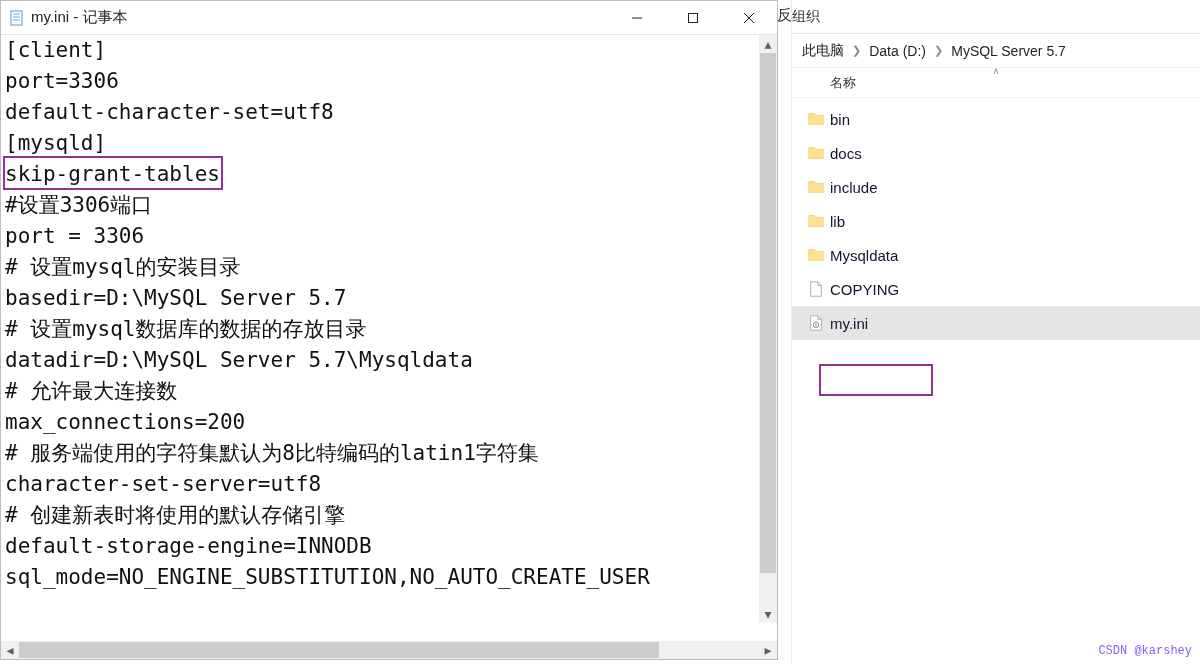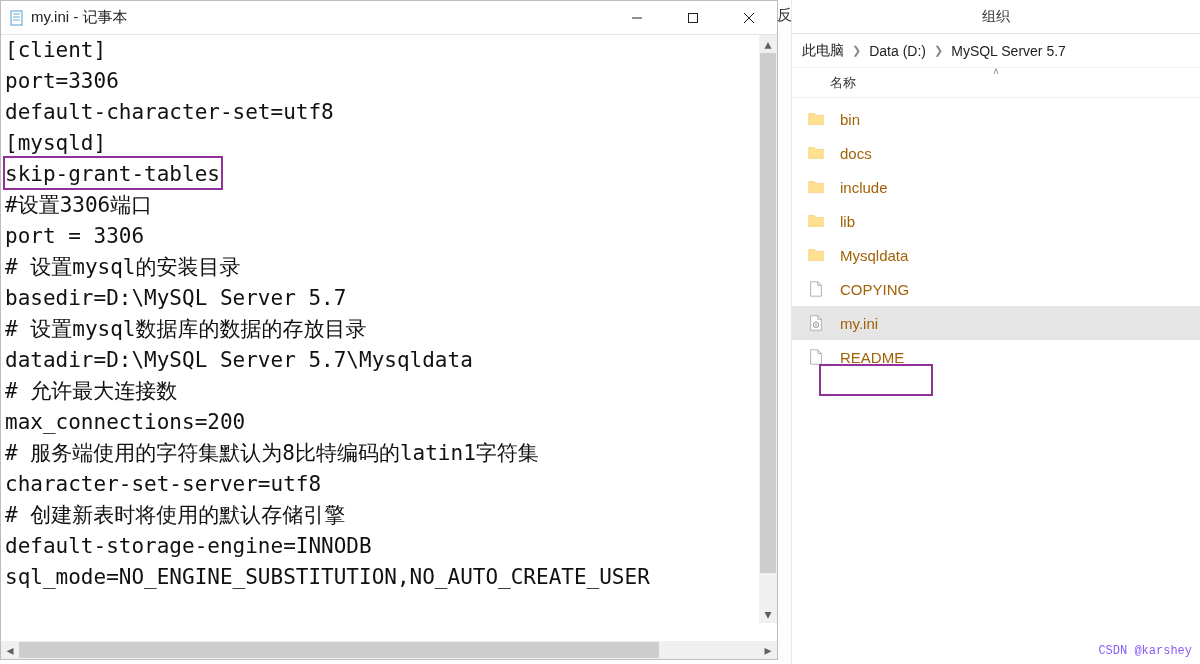--- a/index.html
+++ b/index.html
@@ -23,28 +23,28 @@
   .vscroll { position: absolute; right: 0; top: 0; bottom: 18px; width: 18px; background: #f0f0f0; }
   .vscroll-thumb { position: absolute; left: 1px; right: 1px; top: 18px; height: 520px; background: #cdcdcd; }
   .vscroll-arrow { position: absolute; left: 0; right: 0; height: 18px; display:flex; align-items:center; justify-content:center; color:#606060;}
   .hscroll { height: 18px; background: #f0f0f0; position: relative; }
   .hscroll-thumb { position: absolute; top: 1px; bottom: 1px; left: 18px; width: 640px; background: #cdcdcd; }
   .hscroll-arrow { position: absolute; top:0; bottom:0; width:18px; display:flex; align-items:center; justify-content:center; color:#606060;}
   
   .sliver { width: 14px; background: #fdfdfd; border-right: 1px solid #e9e9e9; display:flex; flex-direction:column; align-items:center; padding-top:6px; color:#333;}
   .sliver span { font-size:15px; }
   .explorer { flex: 1; background: #fff; display: flex; flex-direction: column; }
-  .ex-top { height: 34px; border-bottom: 1px solid #e5e5e5; display:flex; align-items:center; justify-content:center; font-size:14px; color:#333;}
+  .ex-top { height: 34px; border-bottom: 1px solid #e5e5e5; display:flex; align-items:center; justify-content:flex-start; font-size:14px; color:#333;}
   .breadcrumbs { height: 34px; display: flex; align-items: center; padding-left: 8px; font-size: 14px; color: #222; border-bottom: 1px solid #f3f3f3;}
   .crumb { padding: 0 2px; cursor: default; }
   .crumb-sep { padding: 0 6px; color: #888; font-size: 11px; }
   .col-header { height: 30px; display: flex; align-items: center; padding-left: 38px; font-size: 13px; color: #333; border-bottom: 1px solid #f0f0f0; position: relative;}
   .sort-arrow { position:absolute; left:50%; top:-2px; transform:translateX(-50%); color:#808080; font-size:10px;}
   .file-list { padding-top: 4px; }
-  .file-row { height: 34px; display: flex; align-items: center; padding-left: 14px; font-size: 15px; color: #a16207; gap: 14px; cursor: default; }
+  .file-row { height: 34px; display: flex; align-items: center; padding-left: 14px; font-size: 15px; color: #0f172a; gap: 4px; cursor: default; }
   .file-row .ficon { width: 20px; height: 20px; display:inline-flex; align-items:center; justify-content:center; }
   .file-row.selected { background: #e5e5e5; }
   .hl-file { position:absolute; border: 2px solid #913199; pointer-events:none; }
   .hl-file-box { left: 819px; top: 364px; width: 114px; height: 32px; }
   .watermark { position: absolute; right: 8px; bottom: 6px; font-size: 12px; color: #8b5cf6; font-family: Liberation Mono, monospace;}
   .folder-svg { fill: #ffe190; stroke: #e2b43a; stroke-width:0.5;}
   .file-svg { fill: #fff; stroke: #aaa; stroke-width:1;}
 </style>
 </head>
 <body>
@@ -189,27 +189,18 @@
           <span class="ficon">
             <svg viewBox="0 0 20 20" width="18" height="18">
               <path class="file-svg" d="M4 2 h8 l4 4 v12 h-12 z"></path>
               <path d="M12 2 v4 h4" fill="none" stroke="#aaa"></path>
               <circle cx="10" cy="12" r="3" fill="none" stroke="#888"></circle>
               <circle cx="10" cy="12" r="1" fill="#888"></circle>
             </svg>
           </span>
           <span>my.ini</span>
         </div>
-        <div class="file-row">
-          <span class="ficon">
-            <svg viewBox="0 0 20 20" width="18" height="18">
-              <path class="file-svg" d="M4 2 h8 l4 4 v12 h-12 z"></path>
-              <path d="M12 2 v4 h4" fill="none" stroke="#aaa"></path>
-            </svg>
-          </span>
-          <span>README</span>
-        </div>
       </div>
   </div>
 </div>
 
 <div class="hl-file hl-file-box"></div>
 <div class="watermark">CSDN @karshey</div>
 
 </body></html>

